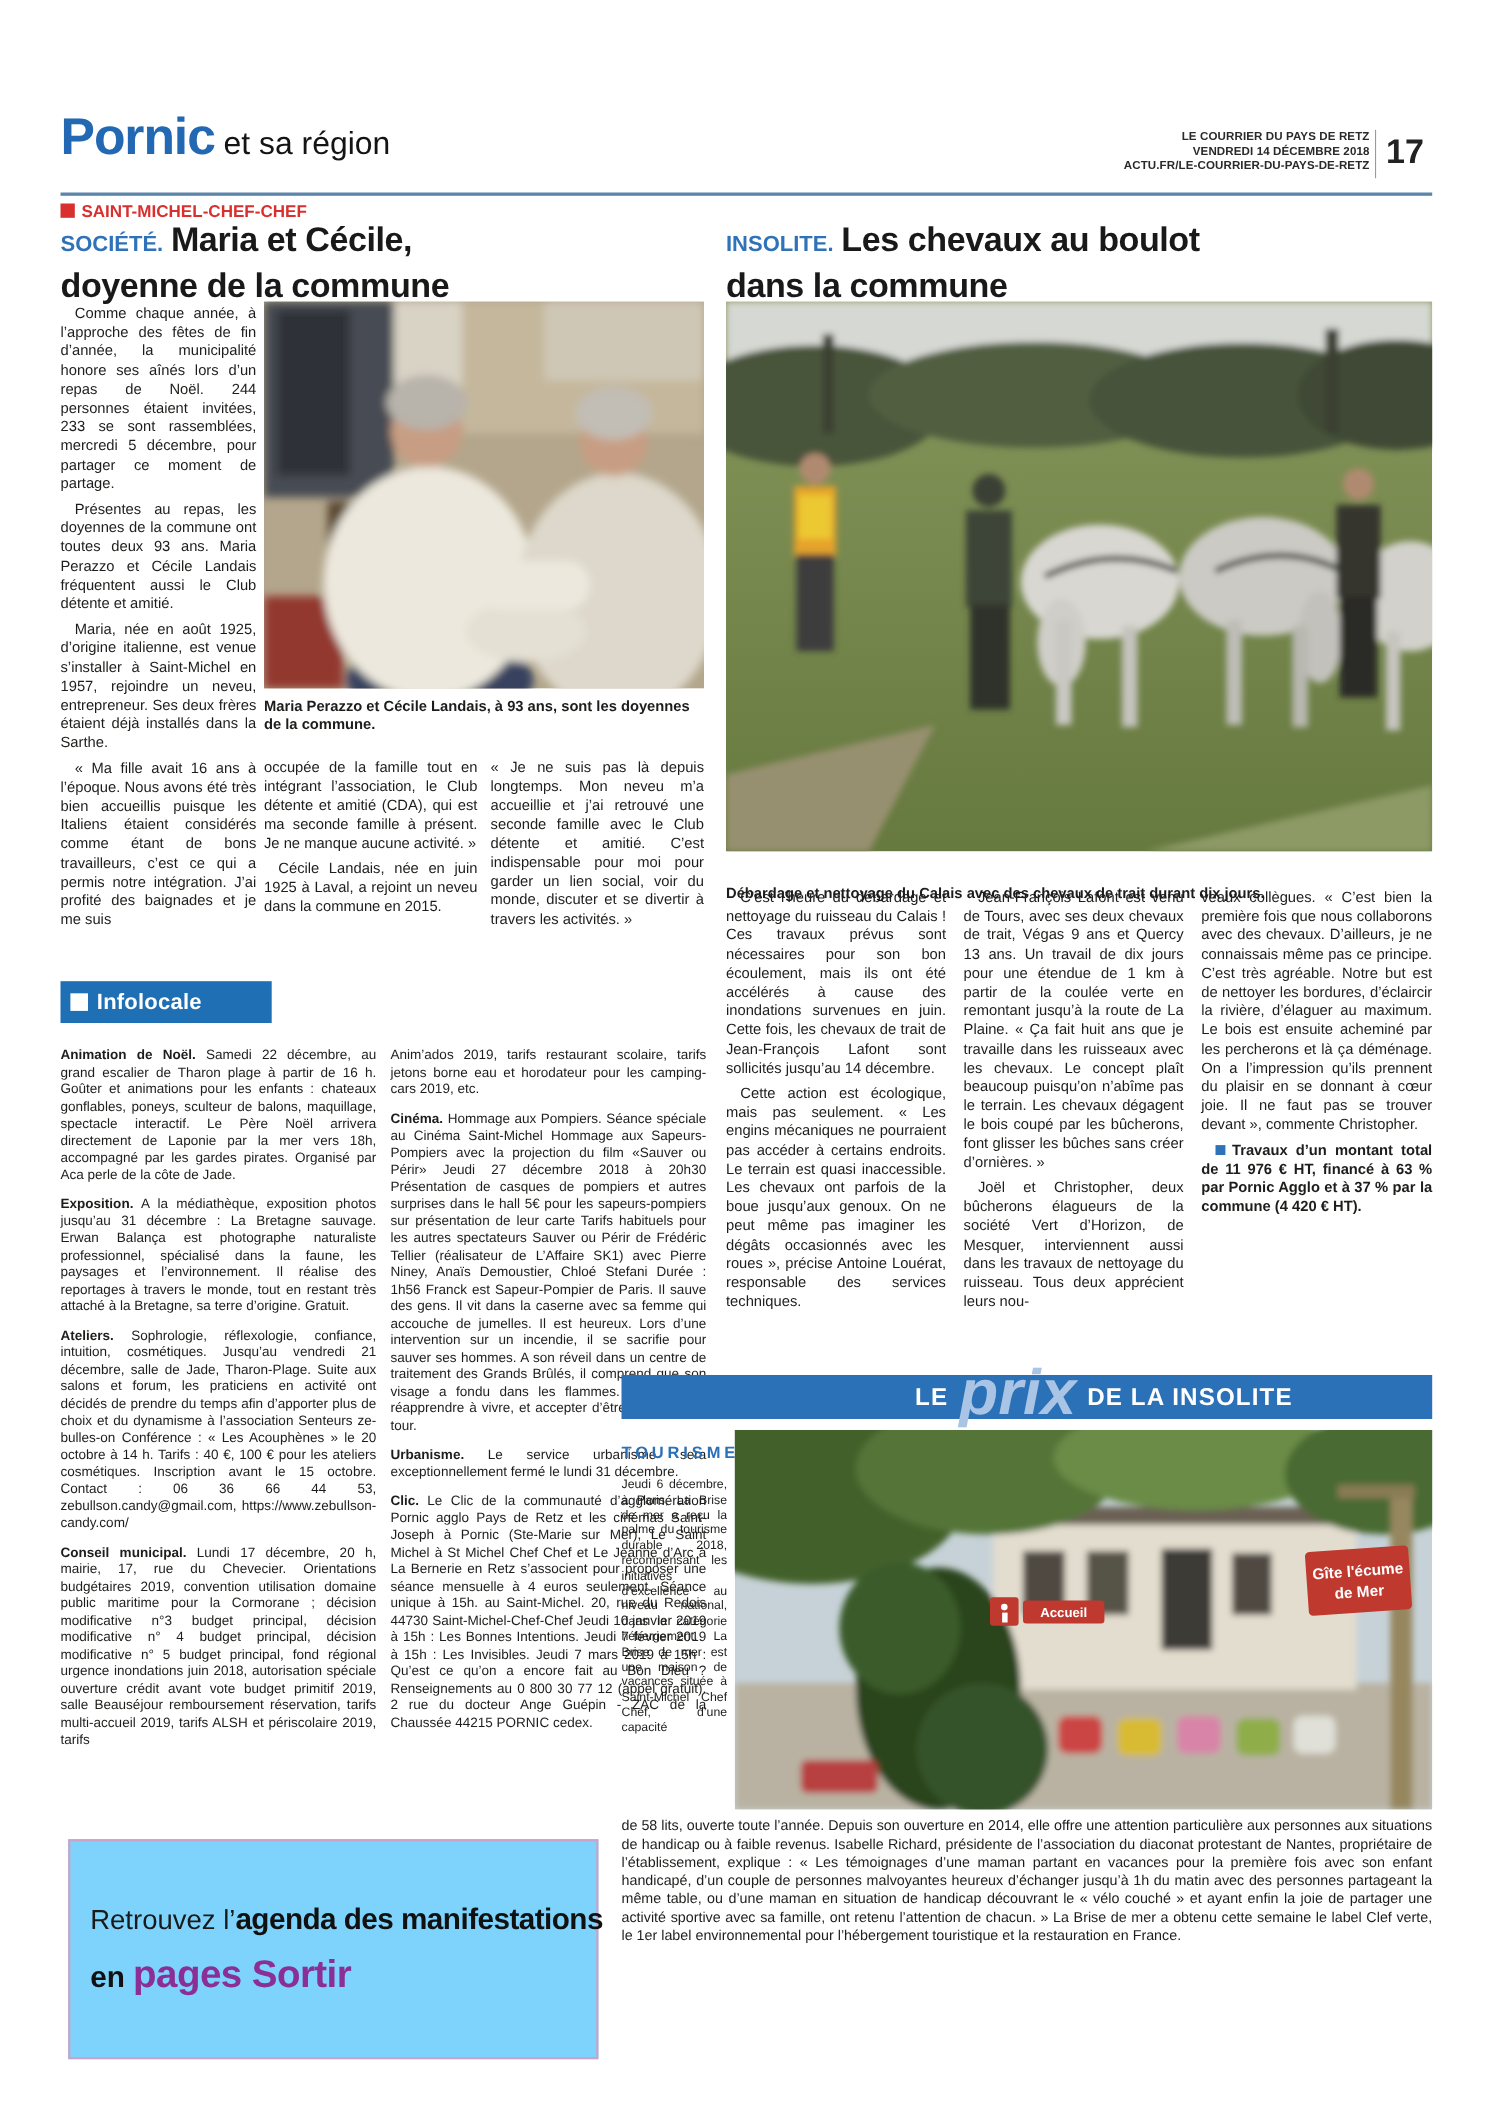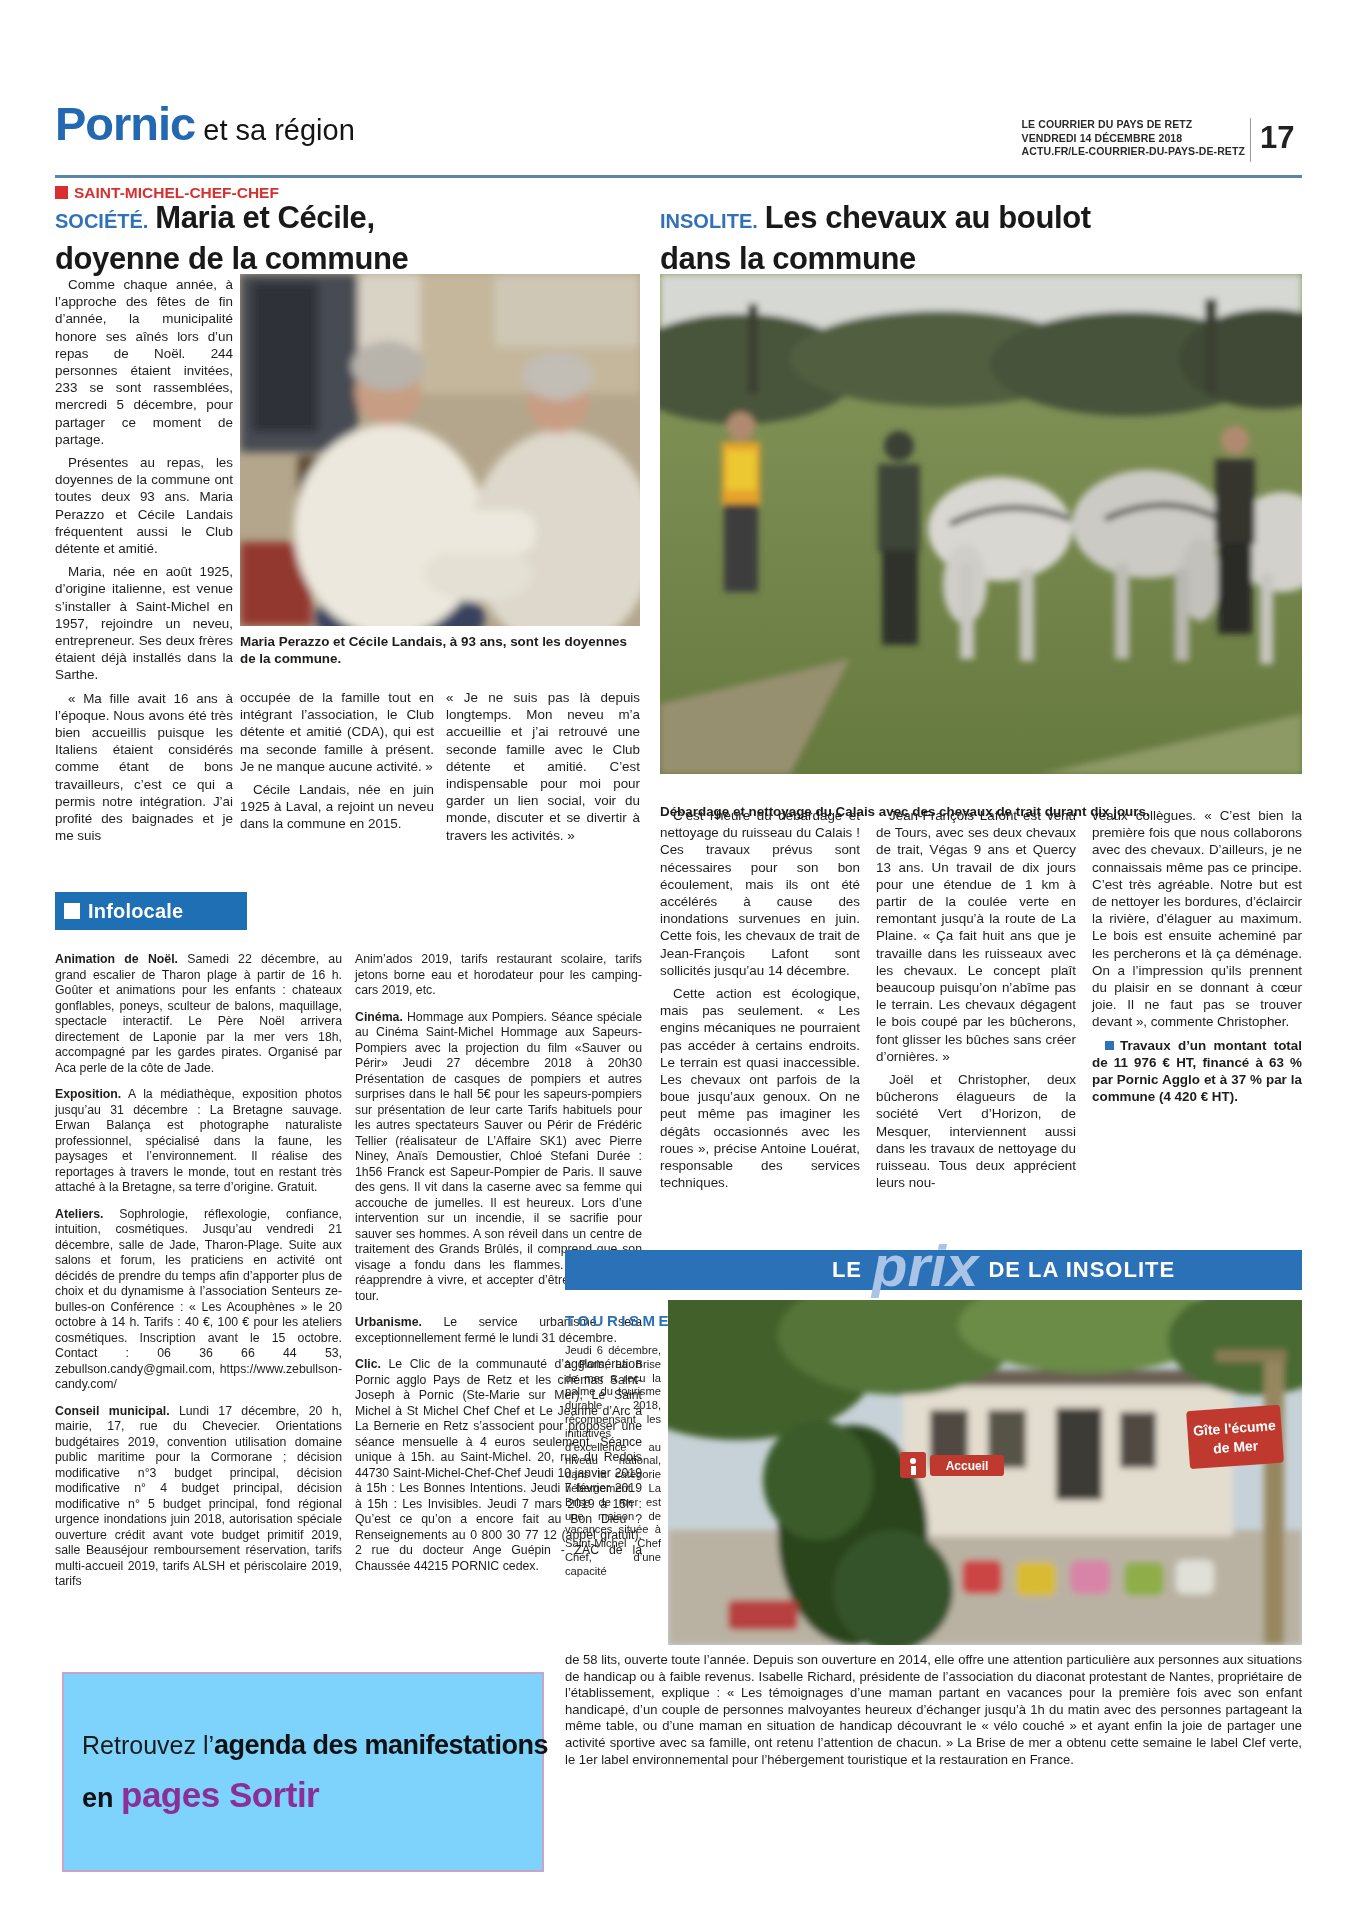--- a/index.html
+++ b/index.html
@@ -4,21 +4,21 @@
 <style>
   html,body{margin:0;padding:0;background:#ffffff;}
   #page{position:relative;width:1357px;height:1920px;background:#fff;overflow:hidden;
         font-family:"Liberation Sans",sans-serif;color:#1d1d1b;}
   .abs{position:absolute;}
 
   
   .brand{left:55px;top:96px;white-space:nowrap;}
   .brand .b1{font-size:47px;font-weight:700;color:#2268b2;letter-spacing:-1px;}
   .brand .b2{font-size:29px;color:#141414;margin-left:8px;}
-  .masthead{top:118px;right:112px;font-size:10.5px;font-weight:700;
+  .masthead{top:118px;right:112px;text-align:right;font-size:10.5px;font-weight:700;
             line-height:13.5px;color:#2a2a2a;letter-spacing:.1px;}
   .mast-div{top:118px;left:1250px;width:1px;height:44px;background:#9a9a9a;}
   .pagenum{top:120px;left:1260px;font-size:31px;font-weight:700;color:#222;}
   .rule{left:55px;top:175px;width:1247px;height:3px;background:#5c85ab;}
 
   
   .kicker{left:55px;top:184px;font-size:15.5px;font-weight:700;color:#d8302f;}
   .redsq{display:inline-block;width:13px;height:13px;background:#d8302f;margin-right:6px;
          vertical-align:-1px;}
 

